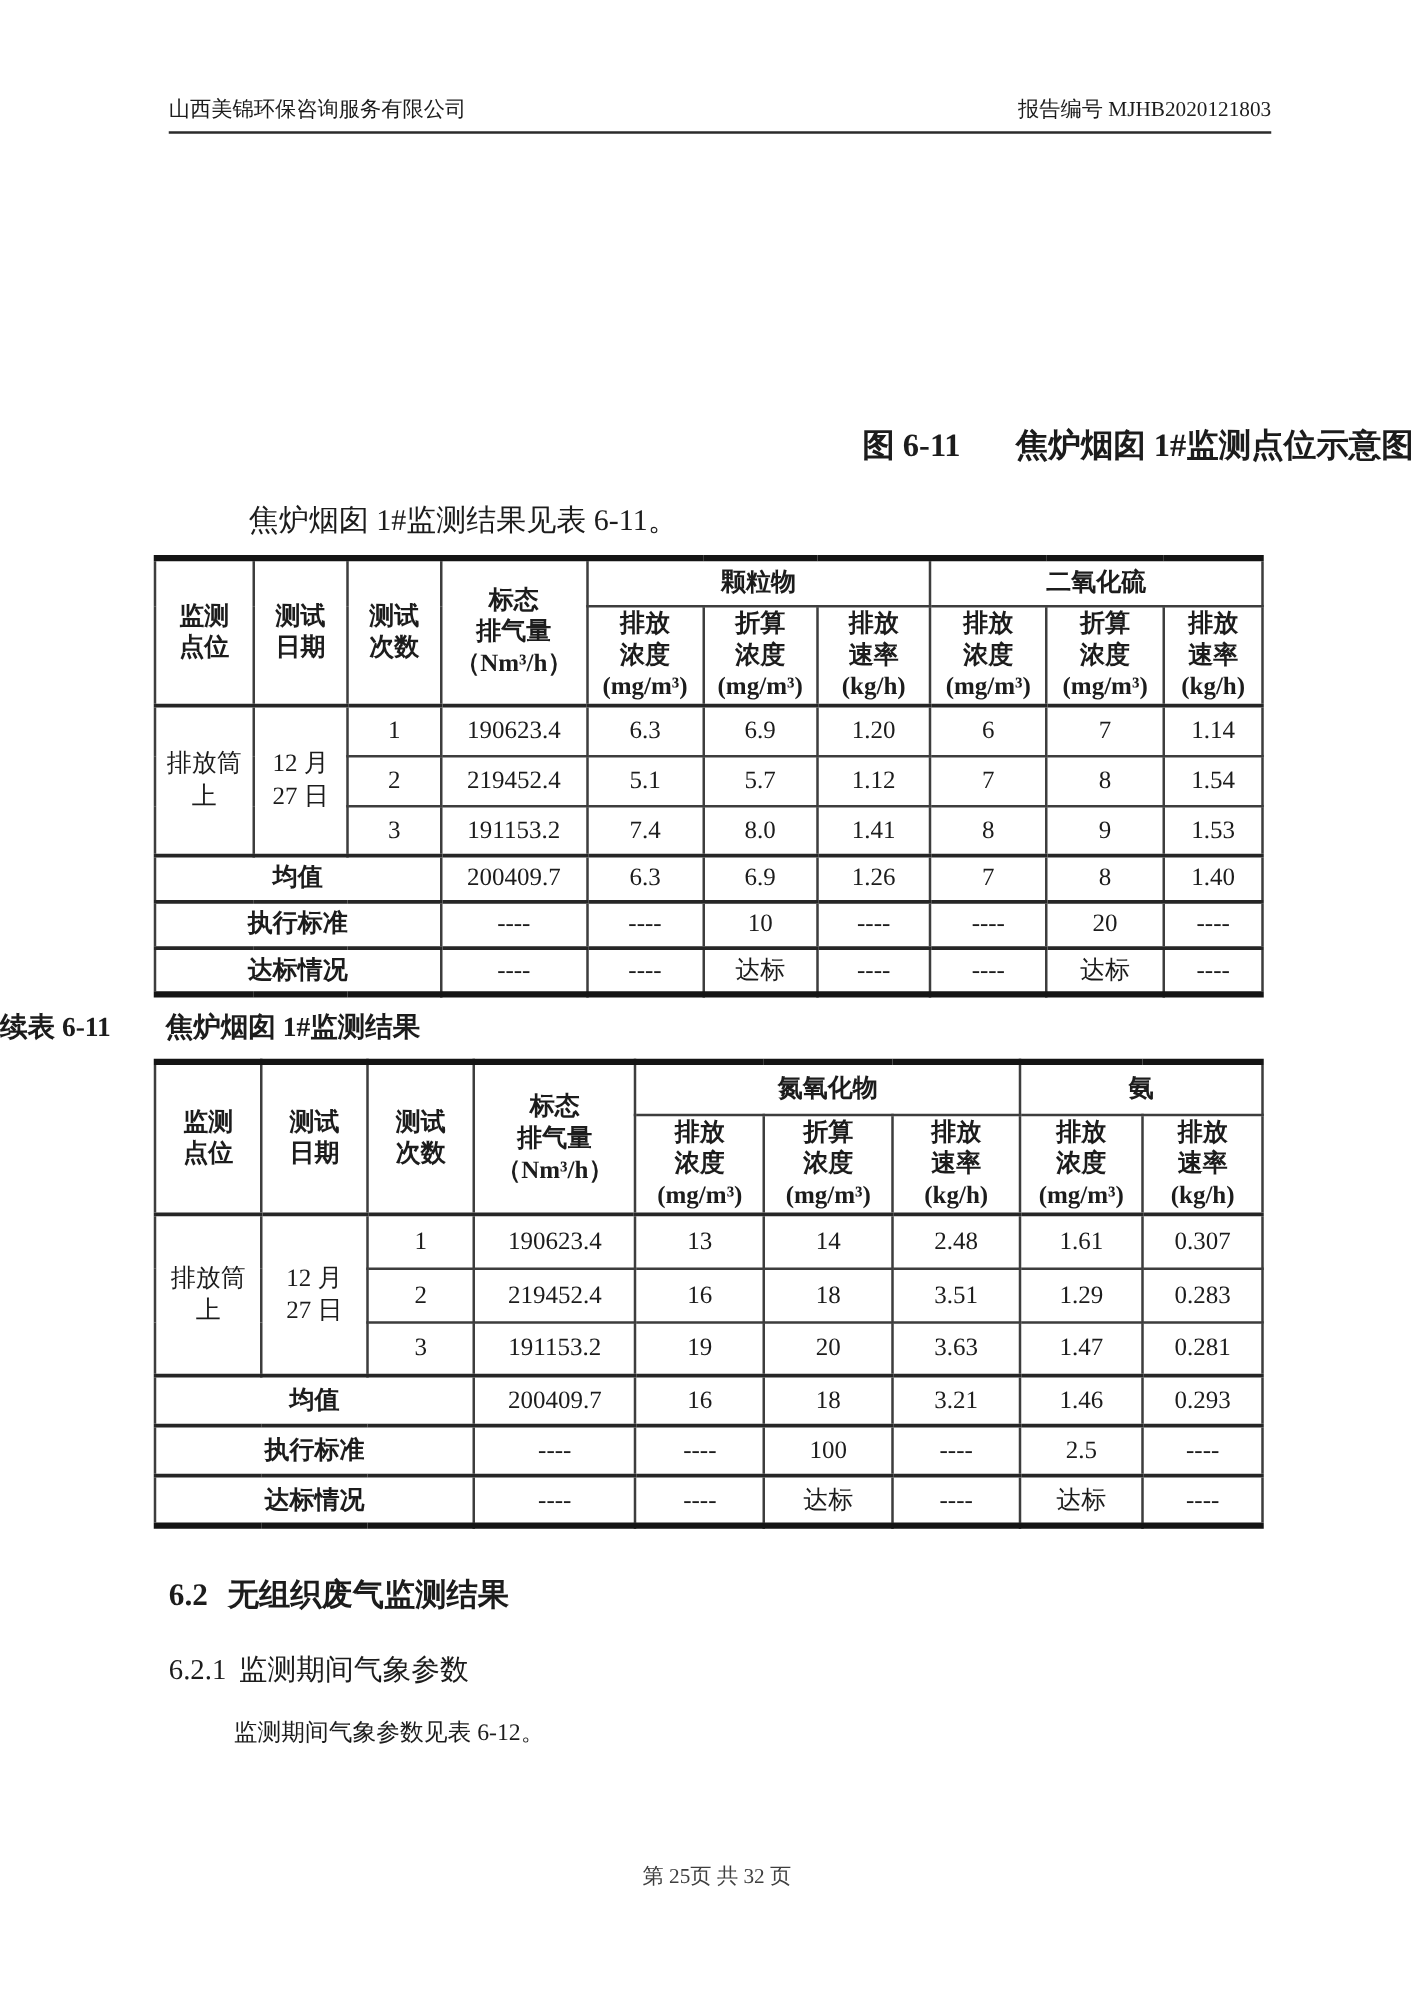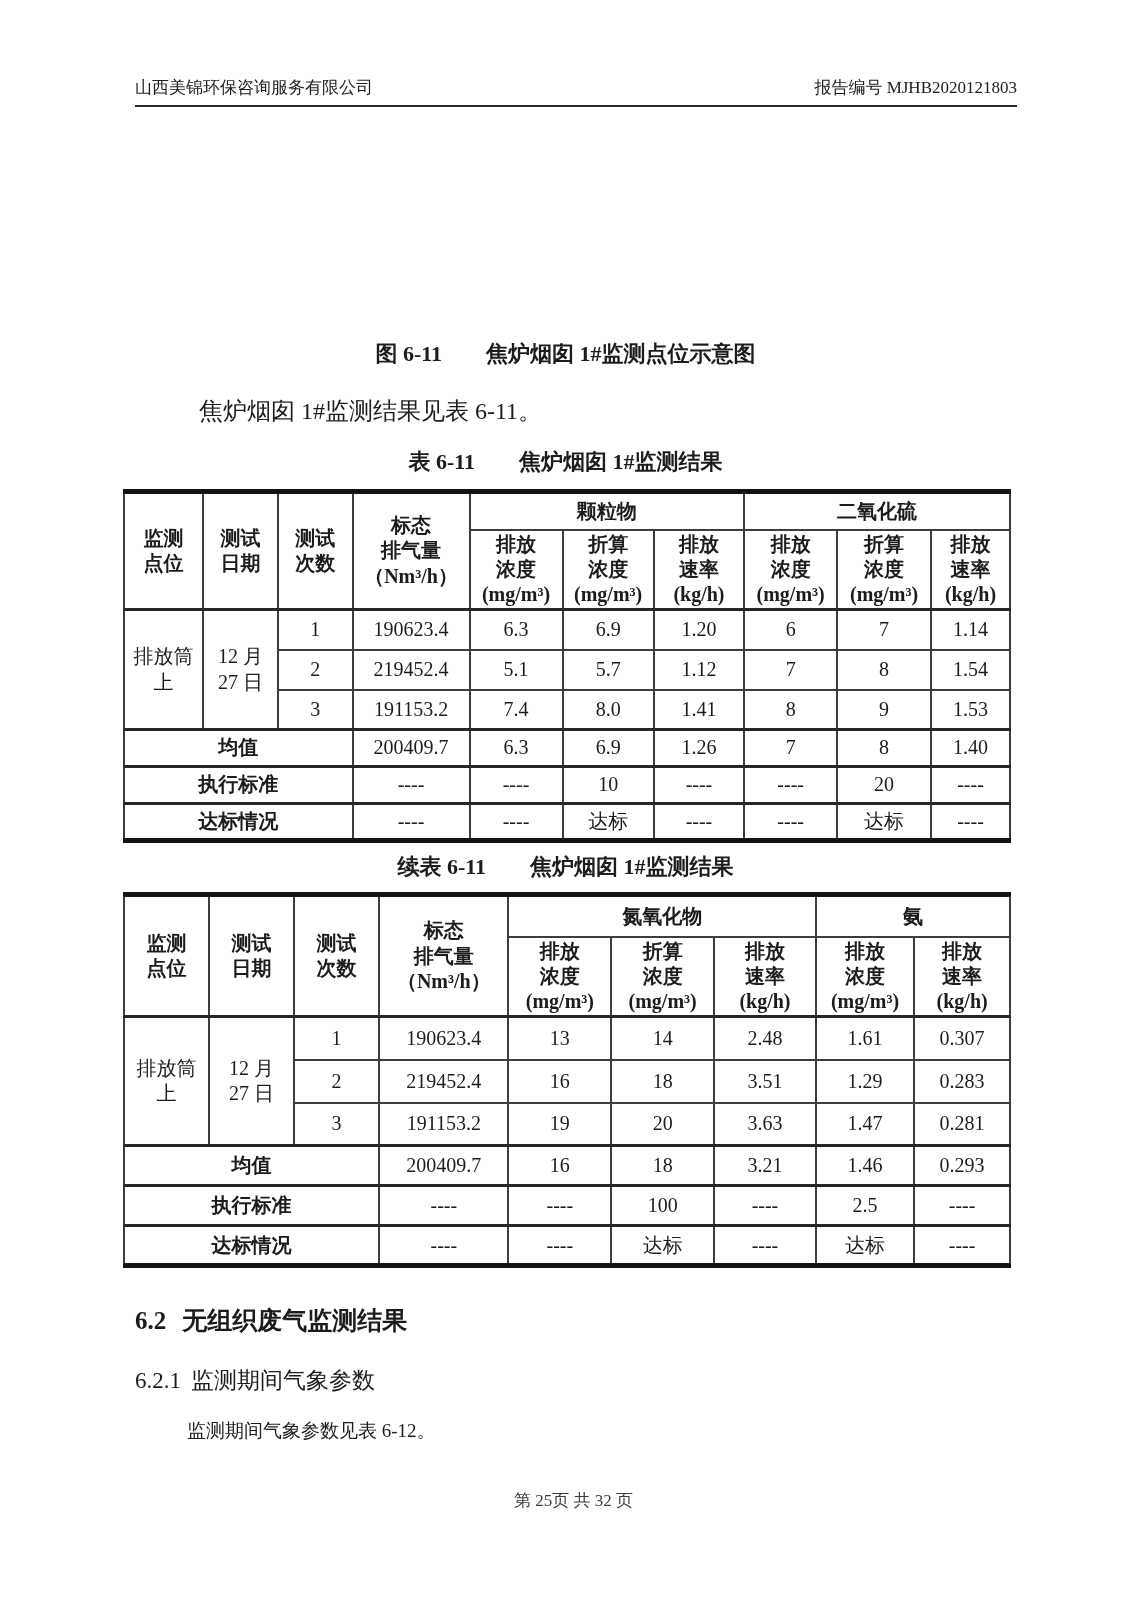--- a/index.html
+++ b/index.html
@@ -7,25 +7,25 @@
   .page {
     position: relative; width: 1131px; height: 1600px; margin: 0 auto;
     background: #ffffff; color: #1c1c1c; overflow: hidden;
     font-family: "Liberation Serif", "DejaVu Serif", serif;
   }
   .page-header {
     display: flex; justify-content: space-between; align-items: flex-end;
     margin: 0 114px 0 135px; padding: 76px 0 6px 0;
     border-bottom: 2px solid #2b2b2b; font-size: 17px;
   }
-  .figure-caption { margin-top: 232px; text-align: center; font-weight: bold; font-size: 22px; }
+  .figure-caption { margin-top: 232px; text-align: right; font-weight: bold; font-size: 26px; }
   .caption-label { margin-right: 44px; }
   .intro { margin: 26px 120px 0 123px; font-size: 24px; text-indent: 76px; }
   .table-caption { margin-top: 20px; text-align: center; font-weight: bold; font-size: 22px; }
-  .cont-caption { margin-top: 9px; text-align: center; font-weight: bold; font-size: 22px; }
+  .cont-caption { margin-top: 9px; font-weight: bold; font-size: 22px; }
 
   .doc-table {
     border-collapse: collapse; table-layout: fixed; width: 888px;
     margin: 12px 0 0 123px; font-size: 20px;
     border-top: 5px solid #141414; border-bottom: 5px solid #141414;
   }
   .doc-table th, .doc-table td {
     border: 2px solid #3d3d3d; text-align: center; vertical-align: middle;
     white-space: pre-line; line-height: 1.26; padding: 1px 2px;
   }
@@ -62,23 +62,20 @@
     <span>山西美锦环保咨询服务有限公司</span>
     <span>报告编号 MJHB2020121803</span>
   </div>
 
   <div class="figure-caption">
     <span class="caption-label">图 6-11</span><span>焦炉烟囱 1#监测点位示意图</span>
   </div>
 
   <div class="intro">焦炉烟囱 1#监测结果见表 6-11。</div>
 
-  <div class="table-caption">
-    <span class="caption-label">表 6-11</span><span>焦炉烟囱 1#监测结果</span>
-  </div>
 
   <table class="doc-table t1">
     <colgroup>
       <col style="width:8.9%">
         <col style="width:8.5%">
         <col style="width:8.4%">
         <col style="width:13.2%">
       <col style="width:10.5%">
         <col style="width:10.3%">
         <col style="width:10.2%">

